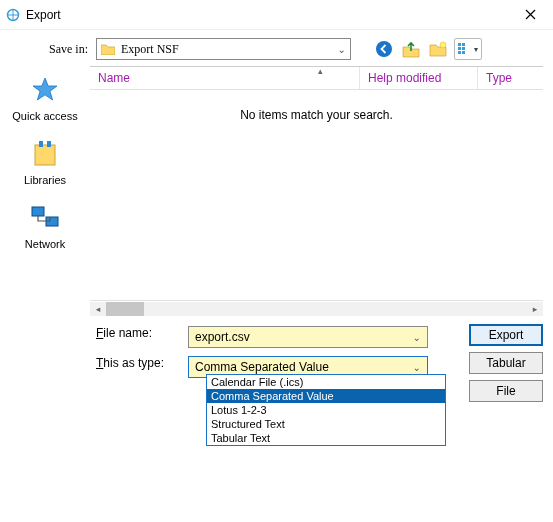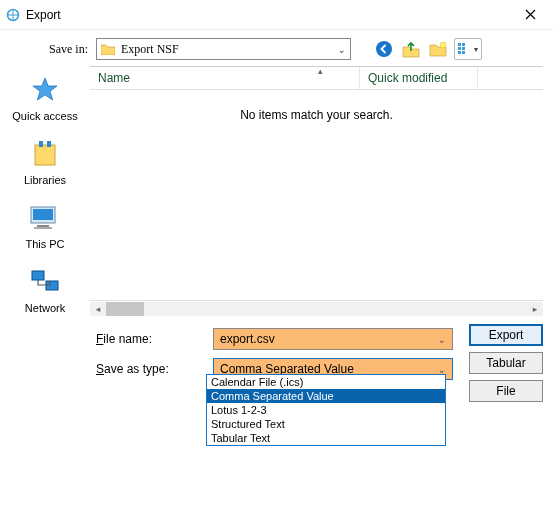--- a/index.html
+++ b/index.html
@@ -17,34 +17,34 @@
     .dd-chevron { font-size: 10px; color: #555; }
     .toolbar-icons { display: flex; align-items: center; gap: 5px; margin-left: 14px; }
     .tb-icon { width: 22px; height: 22px; display: flex; align-items: center; justify-content: center; cursor: pointer; }
     .body-row { display: flex; }
     .places-panel { width: 90px; background: #fff; display: flex; flex-direction: column; align-items: center; padding-top: 8px; gap: 16px; }
     .place { display: flex; flex-direction: column; align-items: center; gap: 4px; cursor: pointer; width: 90px; }
     .place-label { font-size: 11px; color: #000; }
     .place-icon { width: 32px; height: 32px; display: flex; align-items: center; justify-content: center; }
     .file-area { flex: 1; display: flex; flex-direction: column; padding-right: 10px; }
     .list-header { display: flex; align-items: center; height: 24px; border-top: 1px solid #ccc; border-bottom: 1px solid #e0e0e0; background: #fff; position: relative; }
-    .col { padding: 0 8px; font-size: 12px; color: #14532d; border-right: 1px solid #e6e6e6; height: 100%; display: flex; align-items: center; }
+    .col { padding: 0 8px; font-size: 12px; color: #a21caf; border-right: 1px solid #e6e6e6; height: 100%; display: flex; align-items: center; }
     .col-name { width: 270px; }
     .col-date { width: 118px; }
     .col-type { flex: 1; border-right: none; }
     .sort-caret { position: absolute; left: 228px; top: -1px; font-size: 9px; color: #666; }
     .list-body { flex: 1; background: #fff; display: flex; justify-content: center; padding-top: 18px; color: #000; min-height: 210px; }
     .hscroll { height: 16px; display: flex; align-items: center; border-top: 1px solid #e0e0e0; }
     .hs-arrow { width: 16px; height: 14px; display: flex; align-items: center; justify-content: center; color: #666; font-size: 9px; cursor: pointer; background: #f1f1f1; }
     .hs-track { flex: 1; height: 14px; background: #f1f1f1; position: relative; }
     .hs-thumb { position: absolute; left: 0; top: 0; height: 14px; width: 38px; background: #c6c6c6; }
     .form-area { padding: 10px 0 0 0; position: relative; }
-    .form-row { display: flex; align-items: center; height: 26px; margin-bottom: 4px; gap: 25px; }
+    .form-row { display: flex; height: 26px; margin-bottom: 4px; }
     .form-label { width: 98px; font-size: 12px; padding-left: 6px; }
-    .form-input { width: 240px; height: 22px; border: 1px solid #888; padding: 0 6px; display: flex; align-items: center; justify-content: space-between; background: #fdba74; }
+    .form-input { width: 240px; height: 22px; border: 1px solid #888; padding: 0 6px; display: flex; align-items: center; justify-content: space-between; background: #fef9c3; }
     .form-input.selected { border: 1px solid #1a74c9; }
     .btn-col { position: absolute; right: 0; top: 8px; display: flex; flex-direction: column; gap: 6px; }
     .btn { width: 74px; height: 22px; border: 1px solid #888; background: #eee; display: flex; align-items: center; justify-content: center; font-size: 12px; cursor: pointer; }
     .btn.default { border: 2px solid #0a64ad; background: #e6f0fb; }
     .dropdown-list { position: absolute; left: 116px; top: 58px; width: 240px; border: 1px solid #1a74c9; background: #fff; z-index: 10; }
     .dd-item { height: 14px; line-height: 14px; padding: 0 4px; font-size: 11px; cursor: pointer; color: #000; }
     .dd-item.sel { background: #0a64ad; color: #fff; }
     .underline-first::first-letter { text-decoration: underline; }
   </style>
 </head>
@@ -126,46 +126,36 @@
         <svg width="28" height="26" viewBox="0 0 28 26">
             <rect x="4" y="4" width="20" height="20" fill="#ffd86b" stroke="#c9a43a"></rect>
             <rect x="8" y="0" width="4" height="6" fill="#2a8ad8"></rect>
             <rect x="16" y="0" width="4" height="6" fill="#2a8ad8"></rect>
           </svg>
       </span>
       <span class="place-label">Libraries</span>
     </div>
     <div class="place">
       <span class="place-icon">
-        <svg width="32" height="26" viewBox="0 0 32 26">
-            <rect x="2" y="2" width="24" height="16" fill="#d6e8f7" stroke="#6a8aaa"></rect>
-            <rect x="4" y="4" width="20" height="11" fill="#2a8ad8"></rect>
-            <rect x="8" y="20" width="12" height="2" fill="#888"></rect>
-            <rect x="5" y="22" width="18" height="2" fill="#aaa"></rect>
-          </svg>
-      </span>
-      <span class="place-label">This PC</span>
-    </div>
-    <div class="place">
-      <span class="place-icon">
         <svg width="30" height="26" viewBox="0 0 30 26">
             <rect x="2" y="2" width="12" height="9" fill="#2a8ad8" stroke="#0a4a8a"></rect>
             <rect x="16" y="12" width="12" height="9" fill="#2a8ad8" stroke="#0a4a8a"></rect>
             <path d="M8 11v5h12v-4" stroke="#555" stroke-width="1.2" fill="none"></path>
           </svg>
       </span>
       <span class="place-label">Network</span>
     </div>
   </div>
 
   <div class="file-area">
     <div class="list-header">
       <span class="sort-caret">▴</span>
       <div class="col col-name">Name</div>
-      <div class="col col-date">Quick modified</div>
+      <div class="col col-date">Help modified</div>
+      <div class="col col-type">Type</div>
     </div>
     <div class="list-body">
       <span>No items match your search.</span>
     </div>
     <div class="hscroll">
       <div class="hs-arrow">◂</div>
       <div class="hs-track">
         <div class="hs-thumb"></div>
       </div>
       <div class="hs-arrow">▸</div>
@@ -173,21 +163,21 @@
 
     <div class="form-area">
       <div class="form-row">
         <div class="form-label underline-first">File name:</div>
         <div class="form-input">
           <span>export.csv</span>
           <span class="dd-chevron">⌄</span>
         </div>
       </div>
       <div class="form-row">
-        <div class="form-label underline-first">Save as type:</div>
+        <div class="form-label underline-first">This as type:</div>
         <div class="form-input selected">
           <span>Comma Separated Value</span>
           <span class="dd-chevron">⌄</span>
         </div>
       </div>
 
       <div class="dropdown-list">
         <div class="dd-item">Calendar File (.ics)</div>
         <div class="dd-item sel">Comma Separated Value</div>
         <div class="dd-item">Lotus 1-2-3</div>

